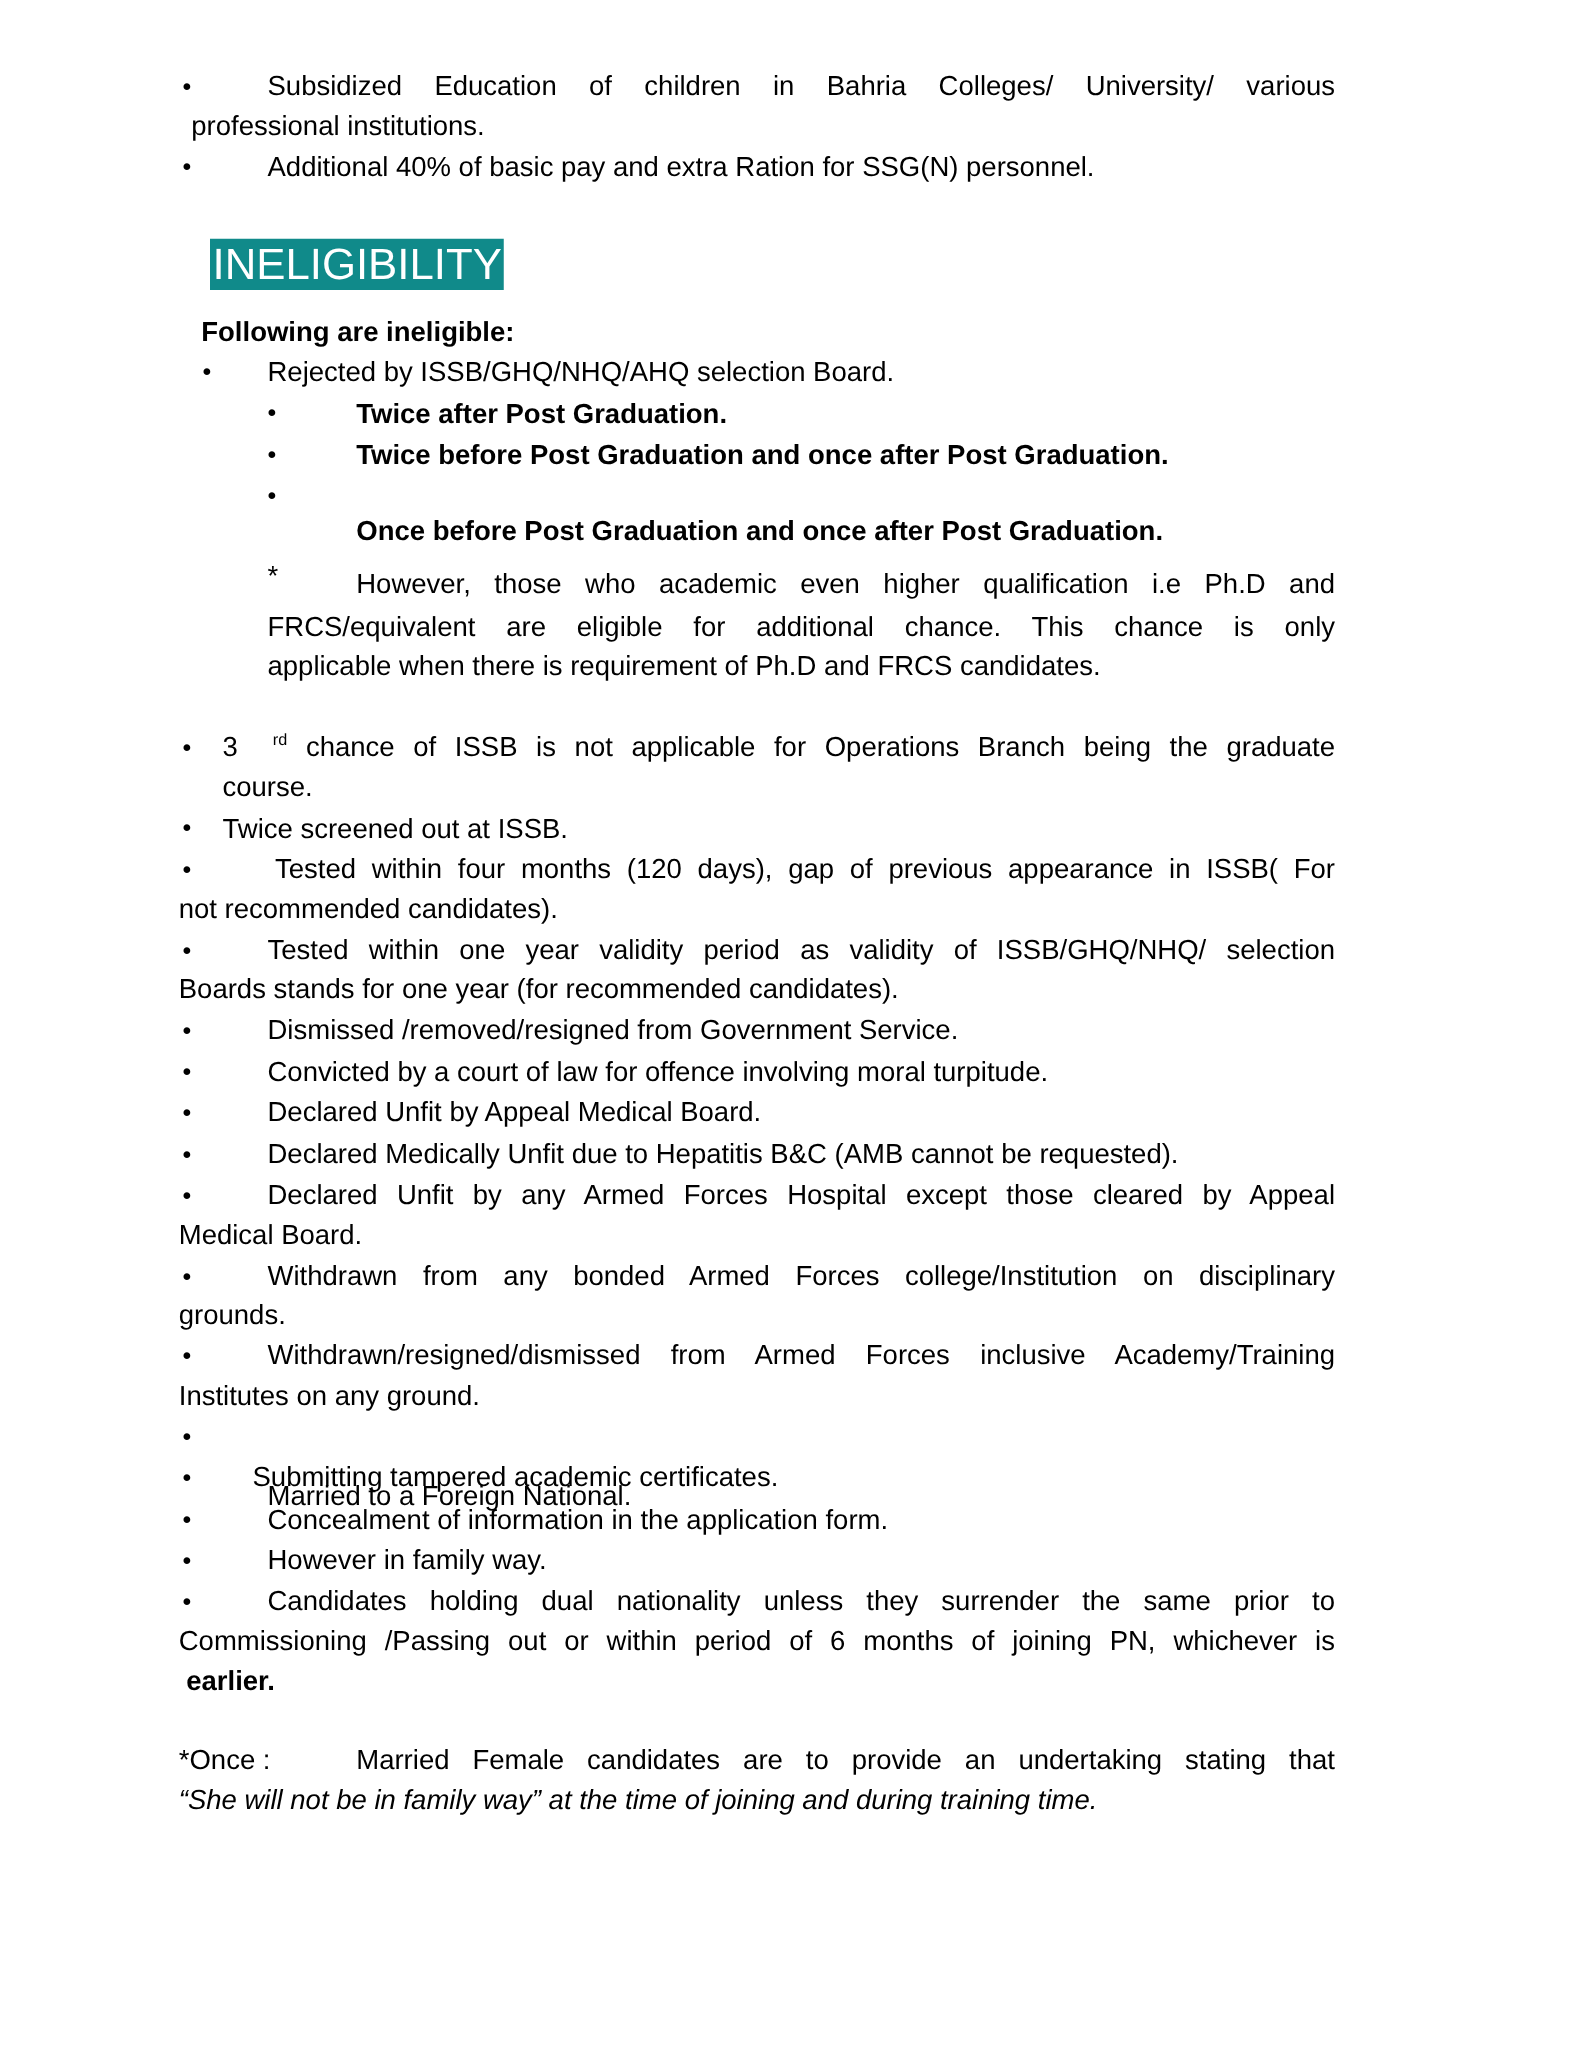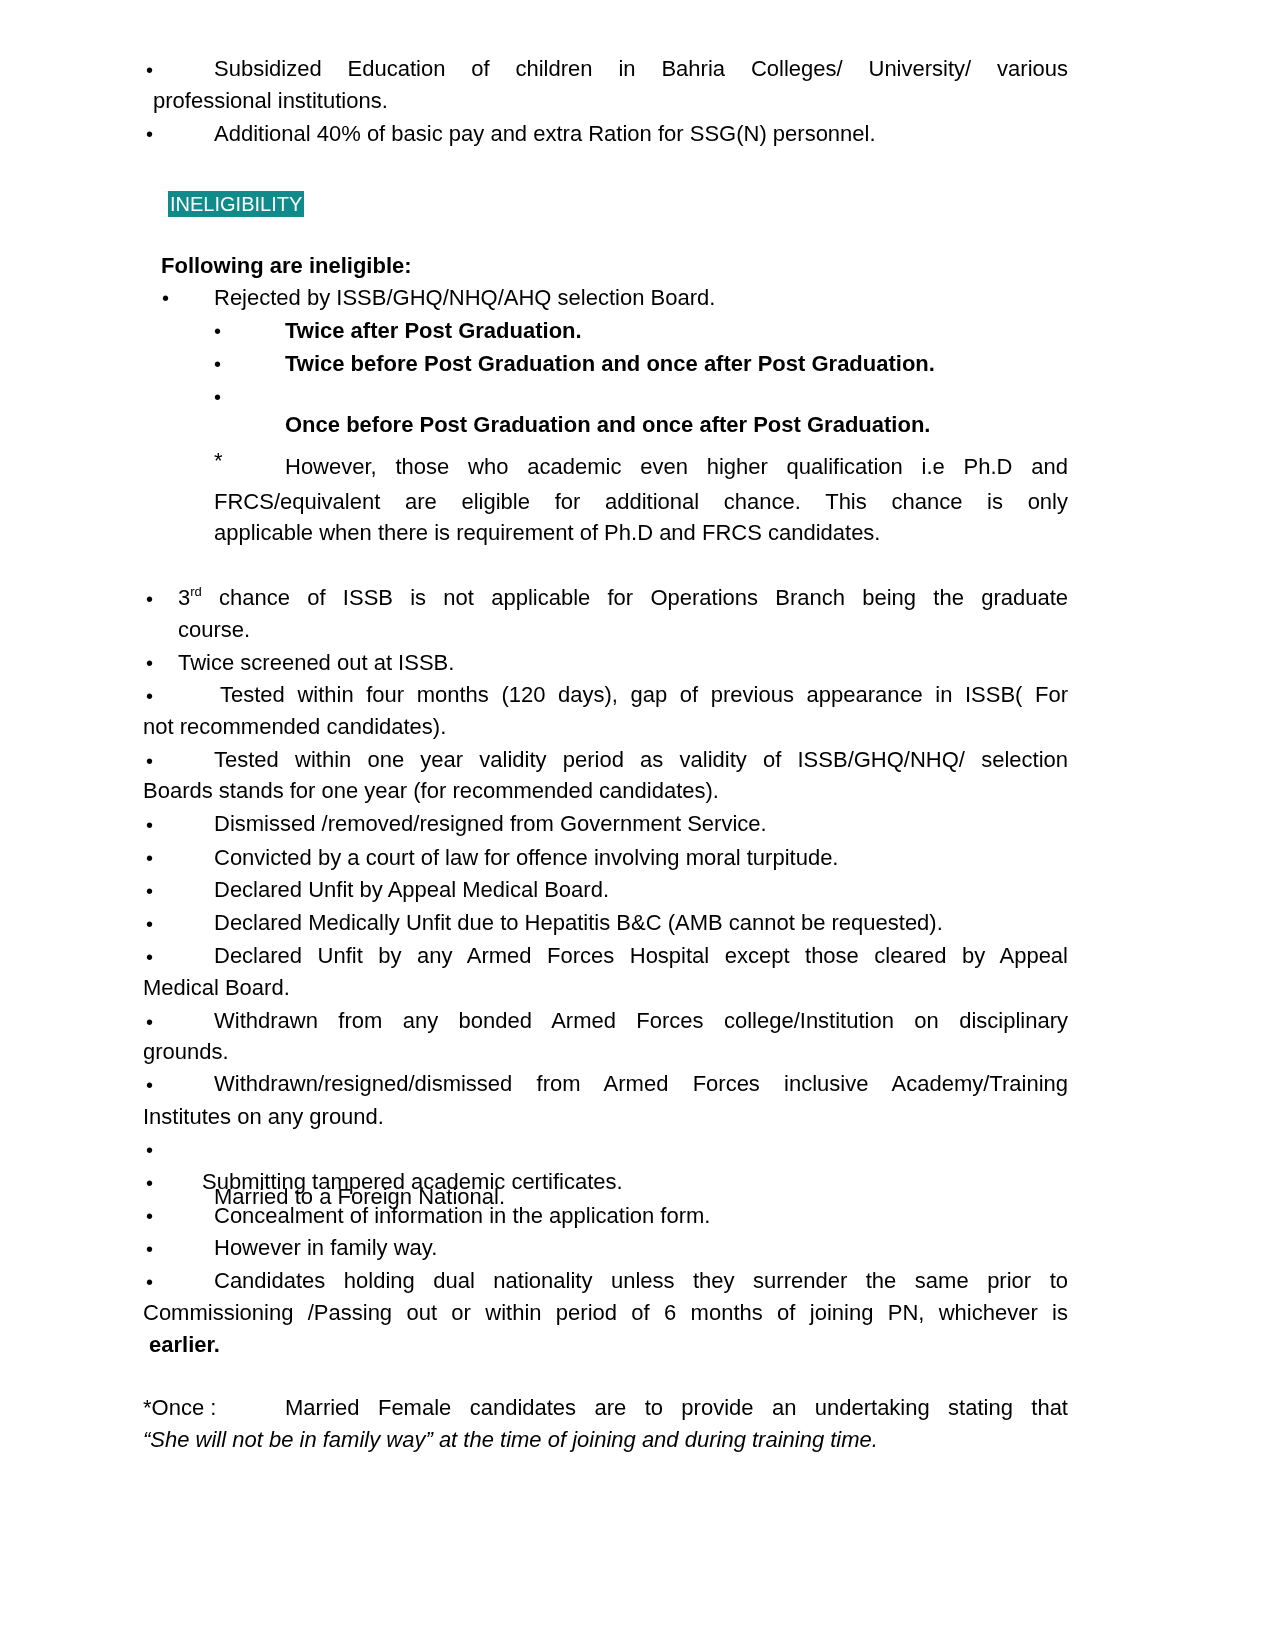--- a/index.html
+++ b/index.html
@@ -6,24 +6,24 @@
     body {
       width: 1275px; height: 1650px; position: relative; overflow: hidden;
       font-family: "Liberation Sans", sans-serif; color: #000; font-size: 22px;
     }
     .ln { position: absolute; white-space: nowrap; line-height: 1; }
     .just { text-align: justify; text-align-last: justify; white-space: normal; }
     .bullet { position: absolute; font-size: 20px; line-height: 1; }
     .bold { font-weight: bold; }
     .heading {
       position: absolute; left: 168px; top: 191px;
-      background: #108a8a; color: #ffffff; font-size: 20px; line-height: 1;
+      background: #108a8a; color: #ffffff; font-size: 35px; line-height: 1;
       padding: 3px 2px 3px 2px;
     }
-    sup { font-size: 13px; vertical-align: 9px; line-height: 0; }
+    sup { font-size: 13px; vertical-align: 9px; line-height: 0; margin-left: 28px; }
   </style>
 </head>
 <body>
 
 <div>
   <span class="bullet" style="left:146px;top:60px;">•</span>
   <span class="ln just" style="left:214px;top:58px;width:854px;">Subsidized Education of children in Bahria Colleges/ University/ various</span>
   <span class="ln" style="left:153px;top:90px;">professional institutions.</span>
 </div>
 <div>

